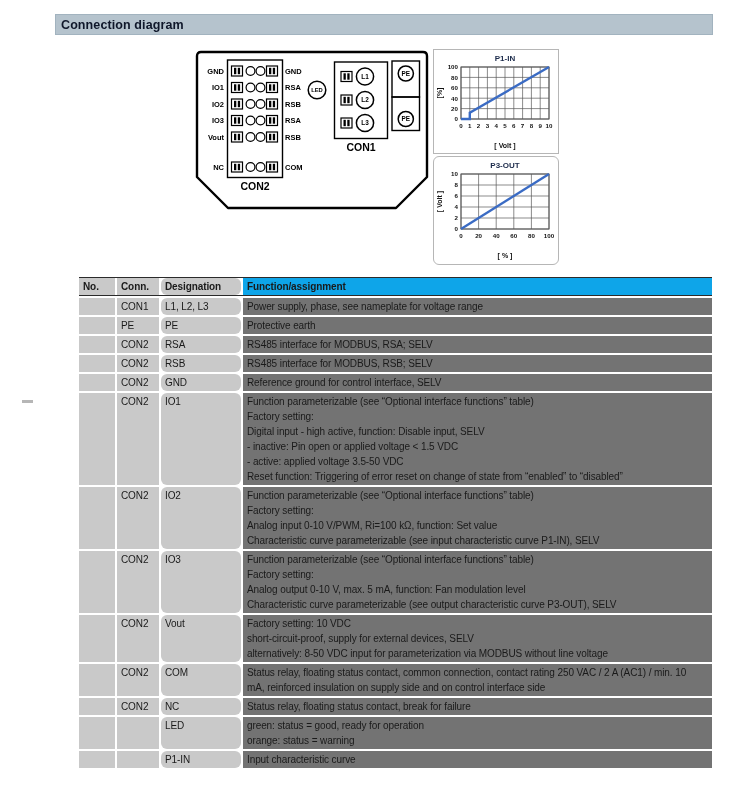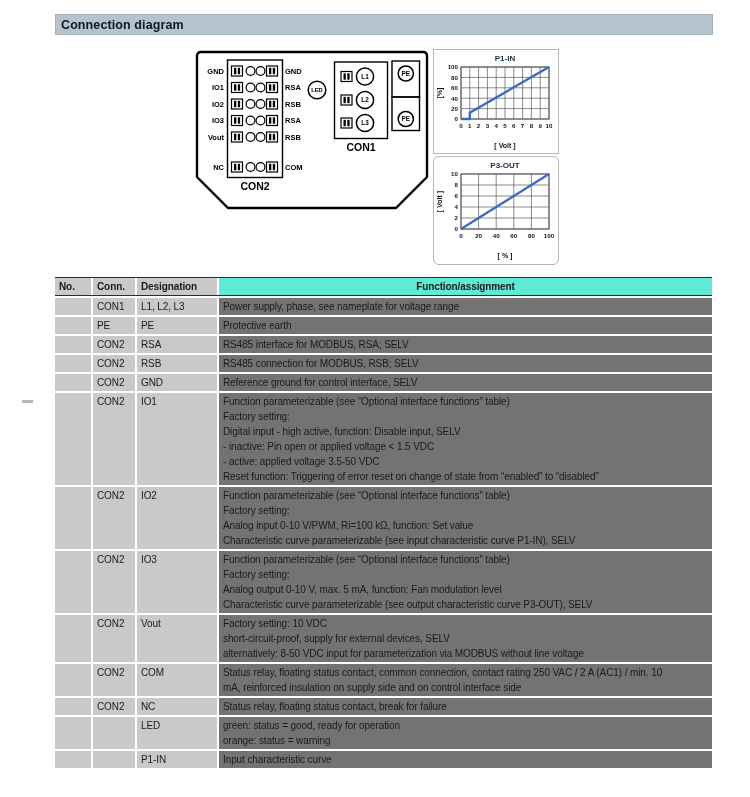--- a/index.html
+++ b/index.html
@@ -35,29 +35,29 @@
   .chart-box svg{display:block;margin:1px auto;}
   .grid{stroke:#595959;stroke-width:0.7;}
   .plotborder{fill:none;stroke:#595959;stroke-width:1;}
   .dline{fill:none;stroke-width:2.4;}
   .ctitle{font-size:8px;font-weight:bold;fill:#1b2a4a;}
   .tick{font-size:6.2px;font-weight:600;fill:#111;}
   .axlabel{font-size:7px;font-weight:bold;fill:#111;}
 
   
   .table-wrap{position:absolute;left:55px;top:277px;width:657px;font-size:10px;letter-spacing:-0.1px;}
-  .t-row{display:flex;margin-bottom:2px;}
+  .t-row{display:flex;margin-bottom:2px;margin-left:24px;}
   .t-cell{margin-right:2px;padding:1px 4px;line-height:15px;}
   .c-no{width:28px;background:#c9c9c9;}
   .c-conn{width:34px;background:#c9c9c9;}
-  .c-desig{width:72px;background:#c9c9c9;}
+  .c-desig{width:72px;background:#c9c9c9;border-radius:6px;}
   .c-func{flex:1;background:#737373;margin-right:0;}
   .t-header{border-top:1.5px solid #2b2b2b;border-bottom:1.5px solid #2b2b2b;margin-bottom:2px;}
   .t-header .t-cell{font-weight:bold;background:#c9c9c9;}
-  .t-header .c-func{background:#5eead4;text-align:center;}
+  .t-header .c-func{background:#0ea5e9;}
   .func-line{line-height:15px;}
 </style>
 </head>
 <body>
 
 <div class="page">
 
   <div class="title-bar">
     <span>Connection diagram</span>
   </div>
@@ -293,21 +293,21 @@
           <div class="t-cell c-desig">RSA</div>
           <div class="t-cell c-func">
             <div class="func-line">RS485 interface for MODBUS, RSA; SELV</div>
           </div>
         </div>
         <div class="t-row">
           <div class="t-cell c-no"></div>
           <div class="t-cell c-conn">CON2</div>
           <div class="t-cell c-desig">RSB</div>
           <div class="t-cell c-func">
-            <div class="func-line">RS485 connection for MODBUS, RSB; SELV</div>
+            <div class="func-line">RS485 interface for MODBUS, RSB; SELV</div>
           </div>
         </div>
         <div class="t-row">
           <div class="t-cell c-no"></div>
           <div class="t-cell c-conn">CON2</div>
           <div class="t-cell c-desig">GND</div>
           <div class="t-cell c-func">
             <div class="func-line">Reference ground for control interface, SELV</div>
           </div>
         </div>

